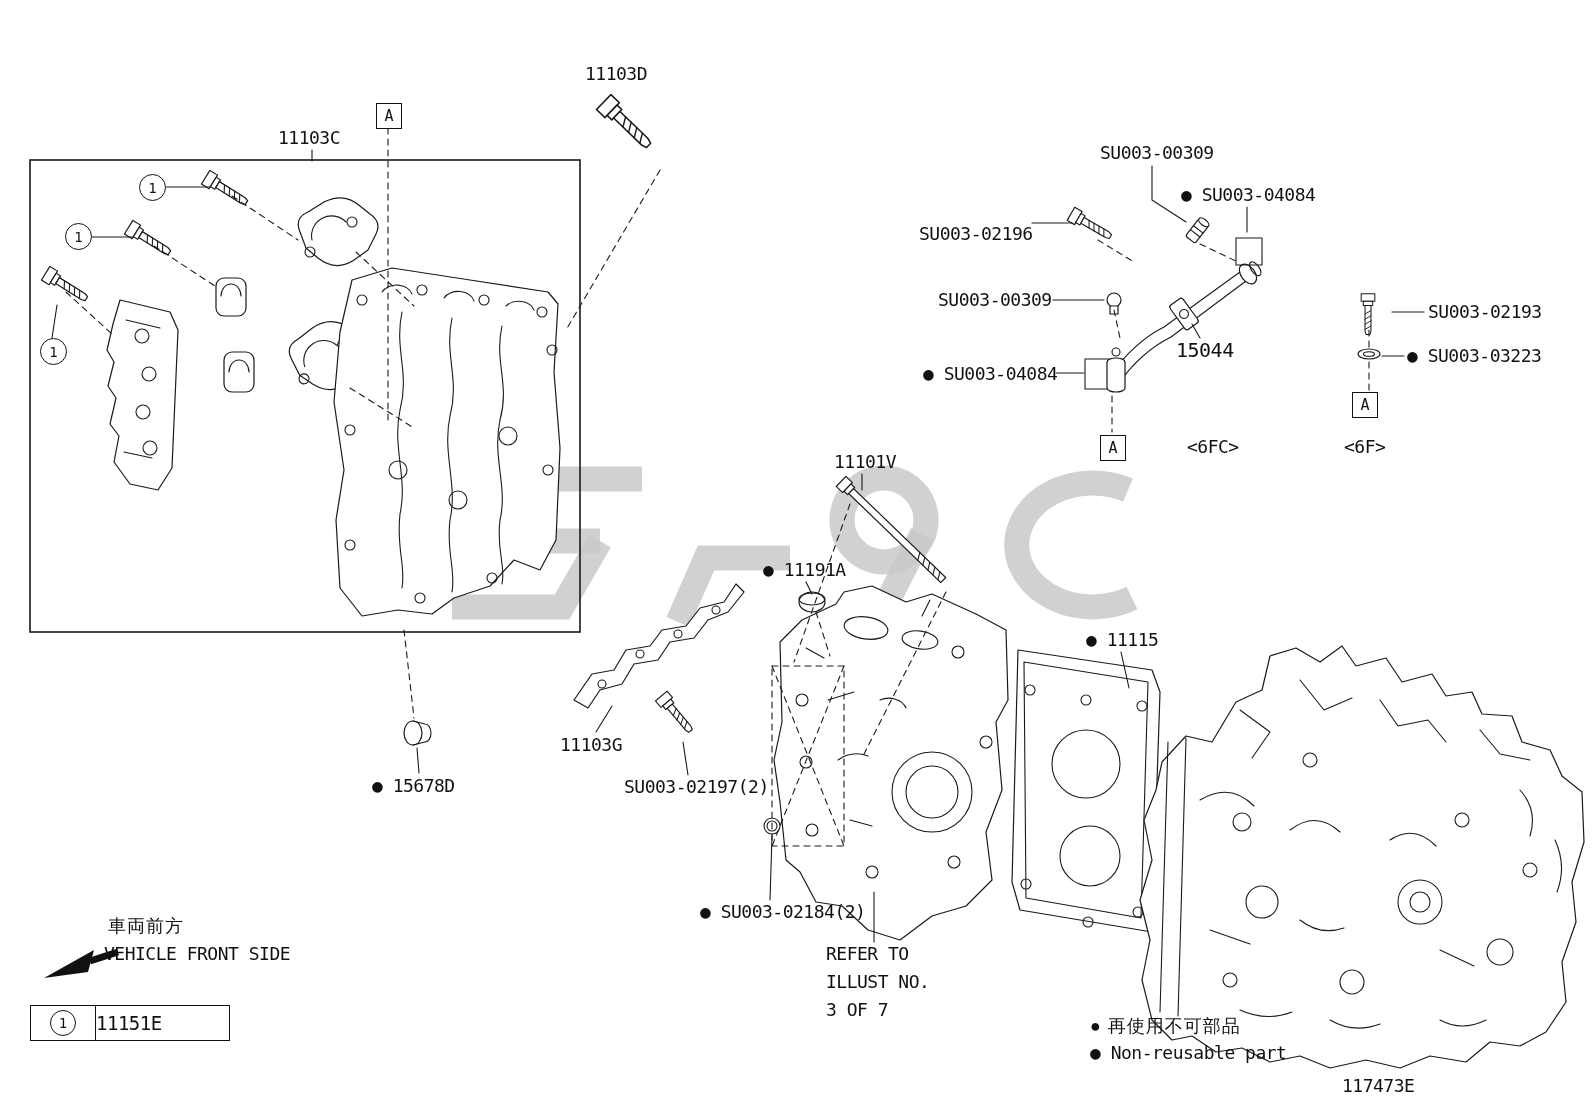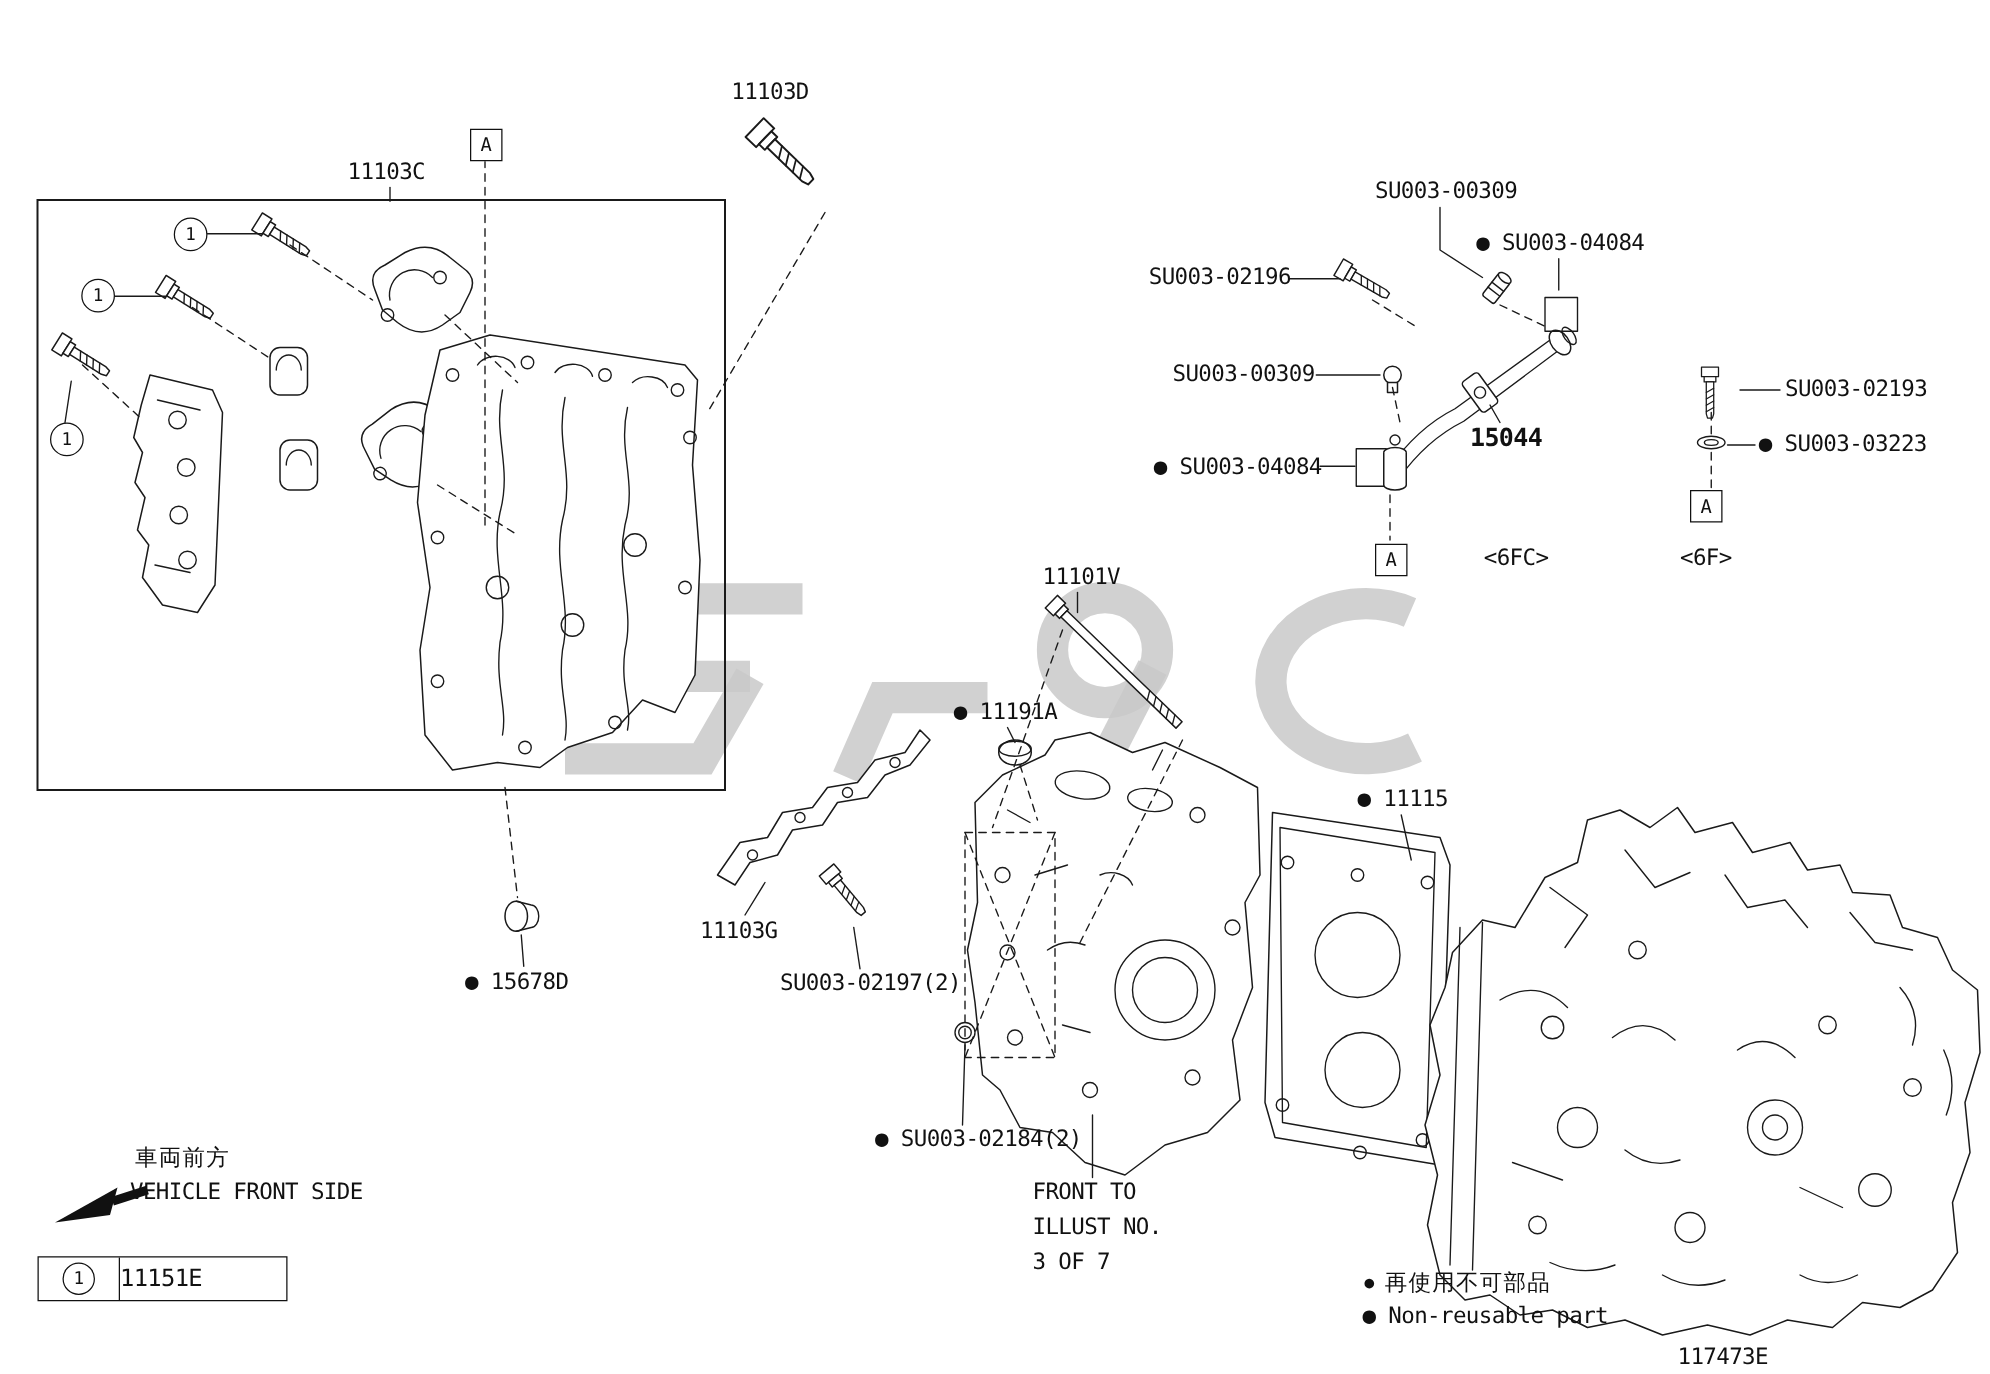--- a/index.html
+++ b/index.html
@@ -4,21 +4,21 @@
 <style>
   html,body{margin:0;padding:0;background:#fff;}
   #stage{position:relative;width:1592px;height:1099px;background:#fff;overflow:hidden;
          font-family:"DejaVu Sans Mono", monospace;color:#111;}
   svg{position:absolute;left:0;top:0;}
   .p{fill:#fff;stroke:#1a1a1a;stroke-width:1.2;stroke-linejoin:round;}
   .l{fill:none;stroke:#1a1a1a;stroke-width:1.1;stroke-linecap:round;stroke-linejoin:round;}
   .d{fill:none;stroke:#1a1a1a;stroke-width:1.1;stroke-dasharray:6 5;stroke-linecap:round;}
   .w{fill:none;stroke:#c9c9c9;stroke-width:25;opacity:.85;}
   .lbl{position:absolute;font-size:18px;line-height:20px;white-space:nowrap;letter-spacing:-.5px;}
-  .lbl-big{font-size:20px;font-weight:bold;}
+  .lbl-big{font-size:20px;font-weight:normal;}
   .jp{font-family:"Liberation Sans",sans-serif;letter-spacing:1px;}
   .abox{position:absolute;width:24px;height:24px;border:1.6px solid #111;background:#fff;
         display:flex;align-items:center;justify-content:center;font-size:15px;}
   .circ1{position:absolute;width:25px;height:25px;border:1.6px solid #111;border-radius:50%;
          background:#fff;display:flex;align-items:center;justify-content:center;font-size:14px;}
   #legend-box{position:absolute;left:30px;top:1005px;width:198px;height:34px;border:1.7px solid #111;
         display:flex;align-items:center;background:#fff;}
   #legend-box .cell1{width:64px;height:100%;border-right:1.7px solid #111;display:flex;
         align-items:center;justify-content:center;}
   #legend-box .cell1 .circ{width:24px;height:24px;border:1.6px solid #111;border-radius:50%;
@@ -266,35 +266,35 @@
   <g>
     <polygon points="44,978 94,950 88,972" fill="#111"></polygon>
     <line x1="90" y1="961" x2="118" y2="952" stroke="#111" stroke-width="7"></line>
   </g>
 </svg>
 
 <div class="lbl" style="left:585px;top:64px">11103D</div>
 <div class="lbl" style="left:278px;top:128px">11103C</div>
 <div class="lbl" style="left:1100px;top:143px">SU003-00309</div>
 <div class="lbl" style="left:1181px;top:185px">● SU003-04084</div>
-<div class="lbl" style="left:919px;top:212px">SU003-02196</div>
+<div class="lbl" style="left:919px;top:224px">SU003-02196</div>
 <div class="lbl" style="left:938px;top:290px">SU003-00309</div>
 <div class="lbl" style="left:923px;top:364px">● SU003-04084</div>
 <div class="lbl lbl-big" style="left:1176px;top:340px">15044</div>
 <div class="lbl" style="left:1428px;top:302px">SU003-02193</div>
 <div class="lbl" style="left:1407px;top:346px">● SU003-03223</div>
 <div class="lbl" style="left:834px;top:452px">11101V</div>
 <div class="lbl" style="left:763px;top:560px">● 11191A</div>
 <div class="lbl" style="left:1086px;top:630px">● 11115</div>
 <div class="lbl" style="left:560px;top:735px">11103G</div>
 <div class="lbl" style="left:624px;top:777px">SU003-02197(2)</div>
 <div class="lbl" style="left:372px;top:776px">● 15678D</div>
 <div class="lbl" style="left:700px;top:902px">● SU003-02184(2)</div>
 
-<div class="lbl" style="left:826px;top:944px">FRONT TO</div>
+<div class="lbl" style="left:826px;top:944px">REFER TO</div>
 <div class="lbl" style="left:826px;top:972px">ILLUST NO.</div>
 <div class="lbl" style="left:826px;top:1000px">3 OF 7</div>
 
 <div class="lbl" style="left:1187px;top:437px">&lt;6FC&gt;</div>
 <div class="lbl" style="left:1344px;top:437px">&lt;6F&gt;</div>
 
 <div class="lbl jp" style="left:108px;top:916px">車両前方</div>
 <div class="lbl" style="left:104px;top:944px">VEHICLE FRONT SIDE</div>
 
 <div class="lbl jp" style="left:1090px;top:1016px">● 再使用不可部品</div>

